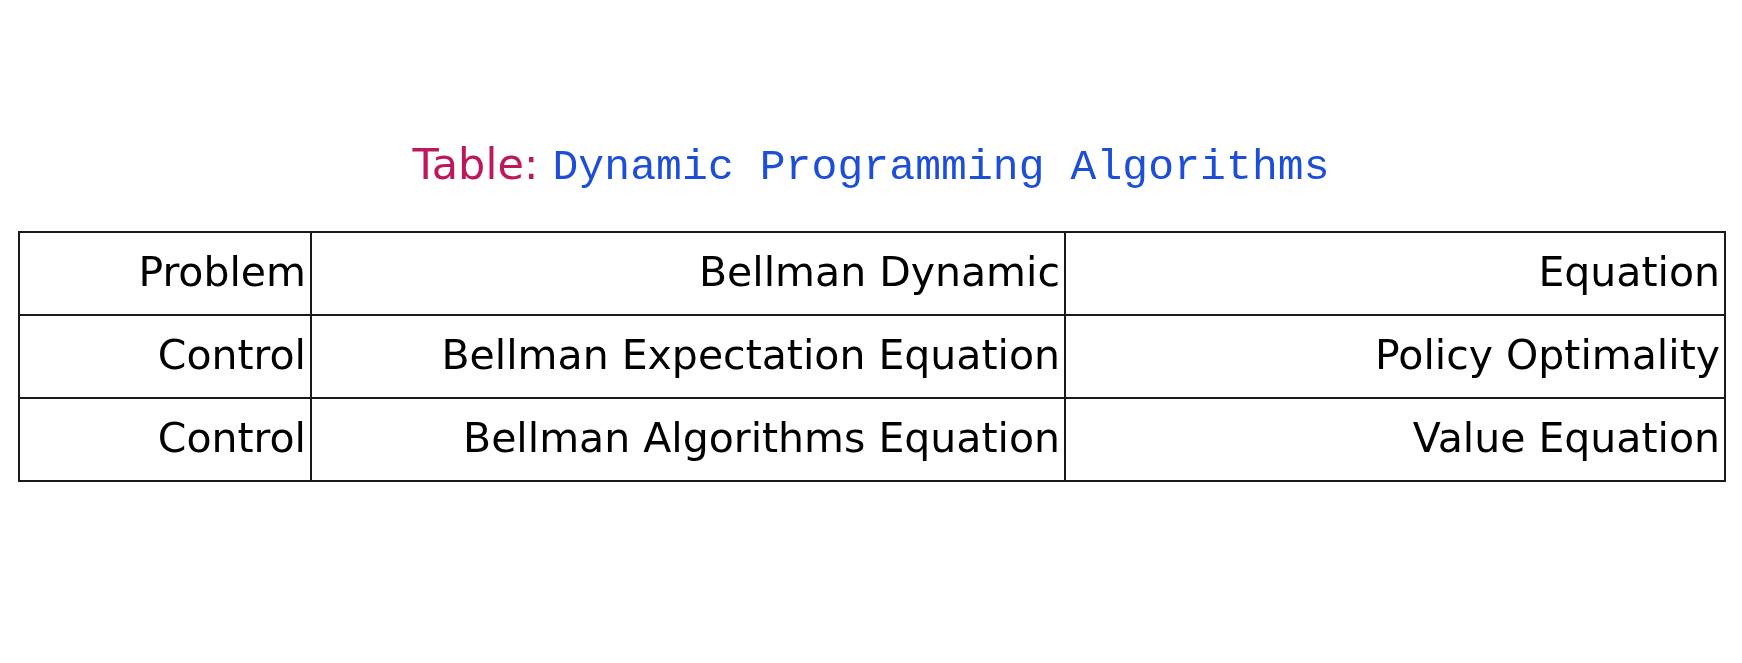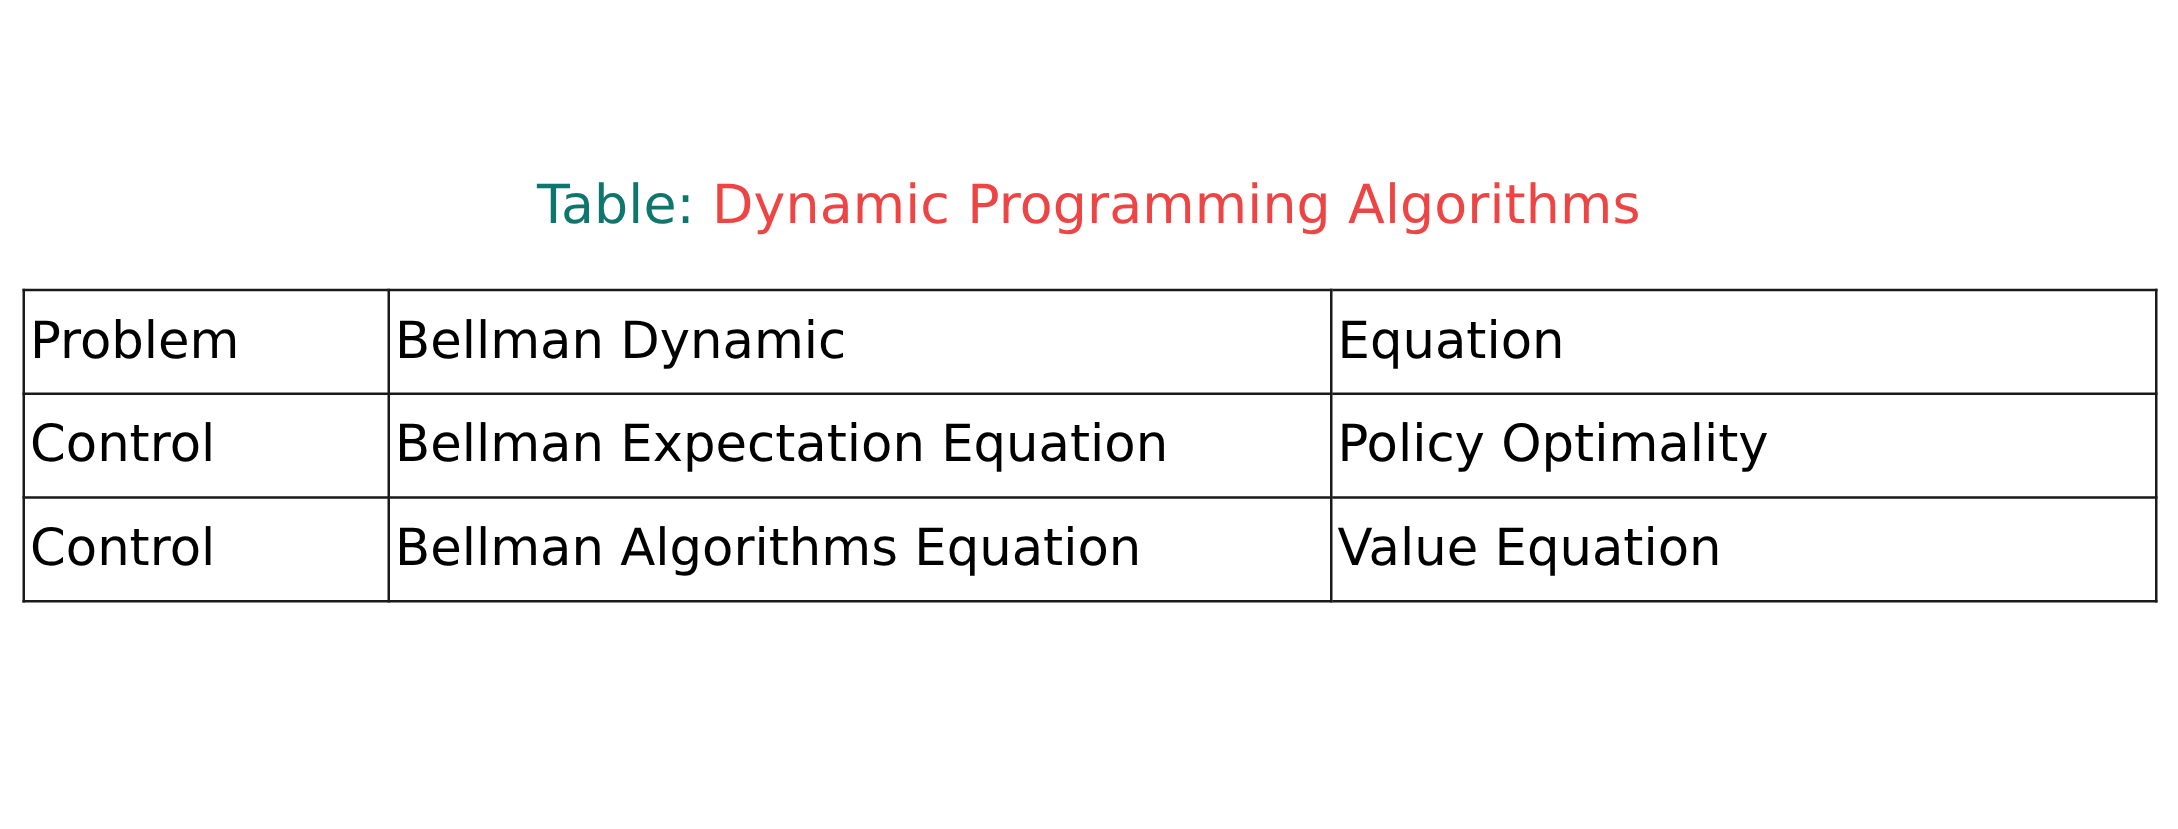--- a/index.html
+++ b/index.html
@@ -29,25 +29,26 @@
     top: 143px;
     width: 1742px;
     text-align: center;
     font-size: 43px;
     line-height: 1.0;
     color: #000000;
     white-space: nowrap;
     letter-spacing: 0.1px;
   }
   .caption-label {
-    color: #0f766e;
+    color: #be185d;
     margin-top: 24px;
   }
   .caption-text {
-    color: #ef4444;
+    color: #1d4ed8;
+    font-family: Liberation Mono, monospace;
   }
 
   
   .table-wrap {
     position: absolute;
     left: 18px;
     top: 231px;
     width: 1706px;
   }
 
@@ -58,21 +59,21 @@
     border: 2px solid #1a1a1a;
   }
 
   table.dp-table col.c0 { width: 292px; }
   table.dp-table col.c1 { width: 754px; }
   table.dp-table col.c2 { width: 660px; }
 
   table.dp-table td,
   table.dp-table th {
     border: 2px solid #1a1a1a;
-    text-align: left;
+    text-align: right;
     vertical-align: middle;
     font-weight: normal;
     color: #000000;
     font-size: 41px;
     line-height: 1.0;
     height: 63px;
     padding: 8px 4px 10px 4px;
     white-space: nowrap;
     overflow: hidden;
   }

